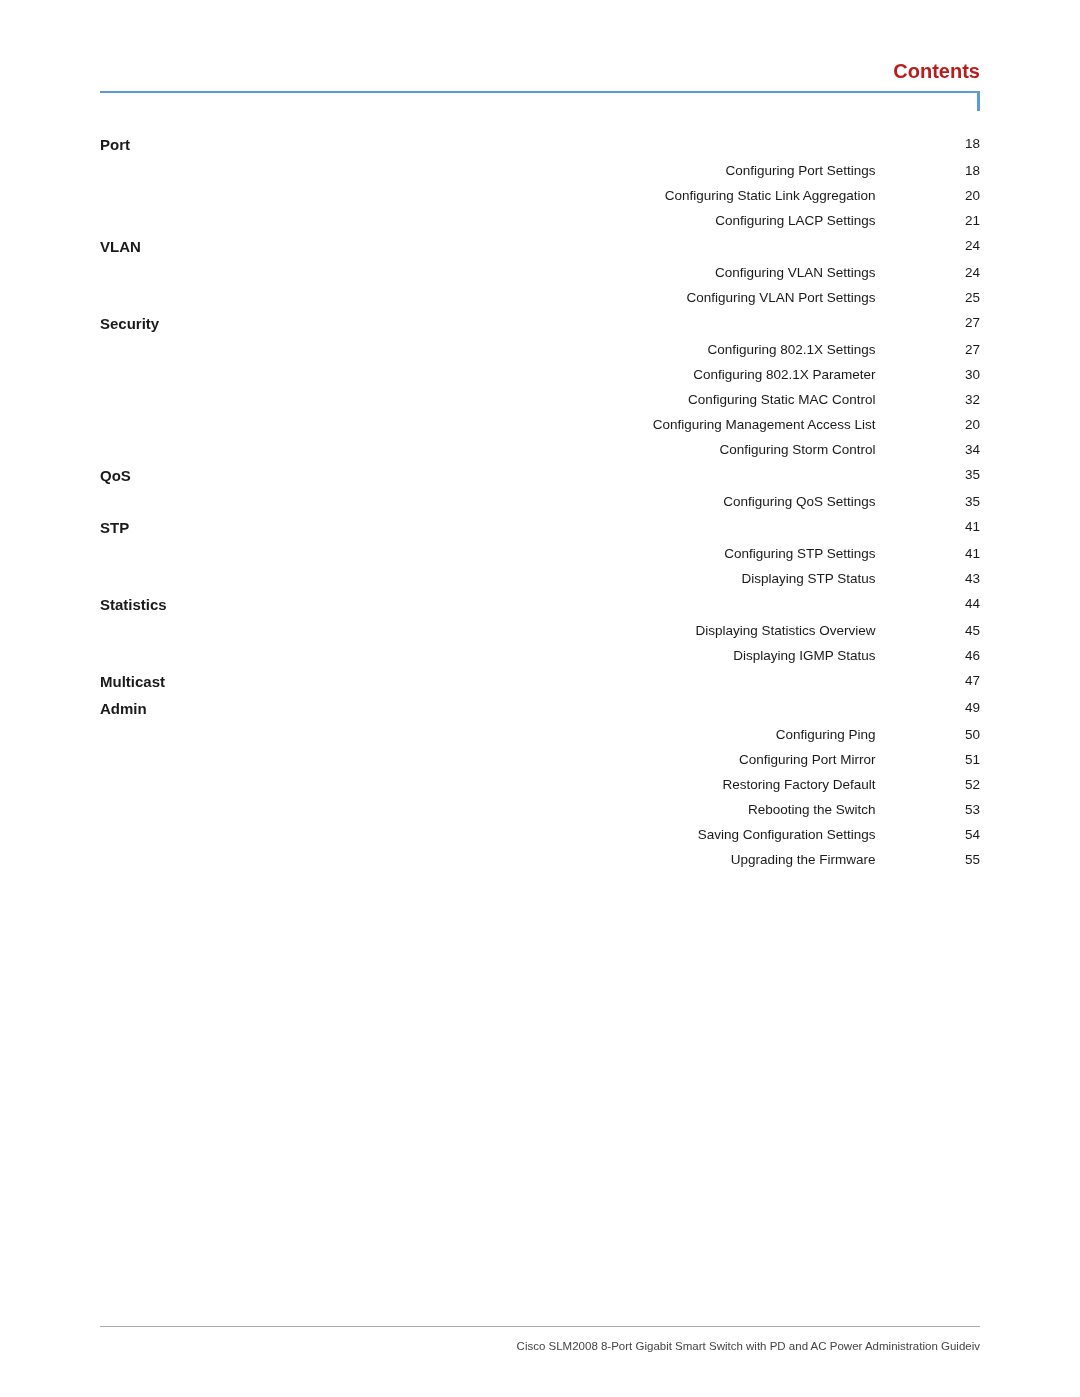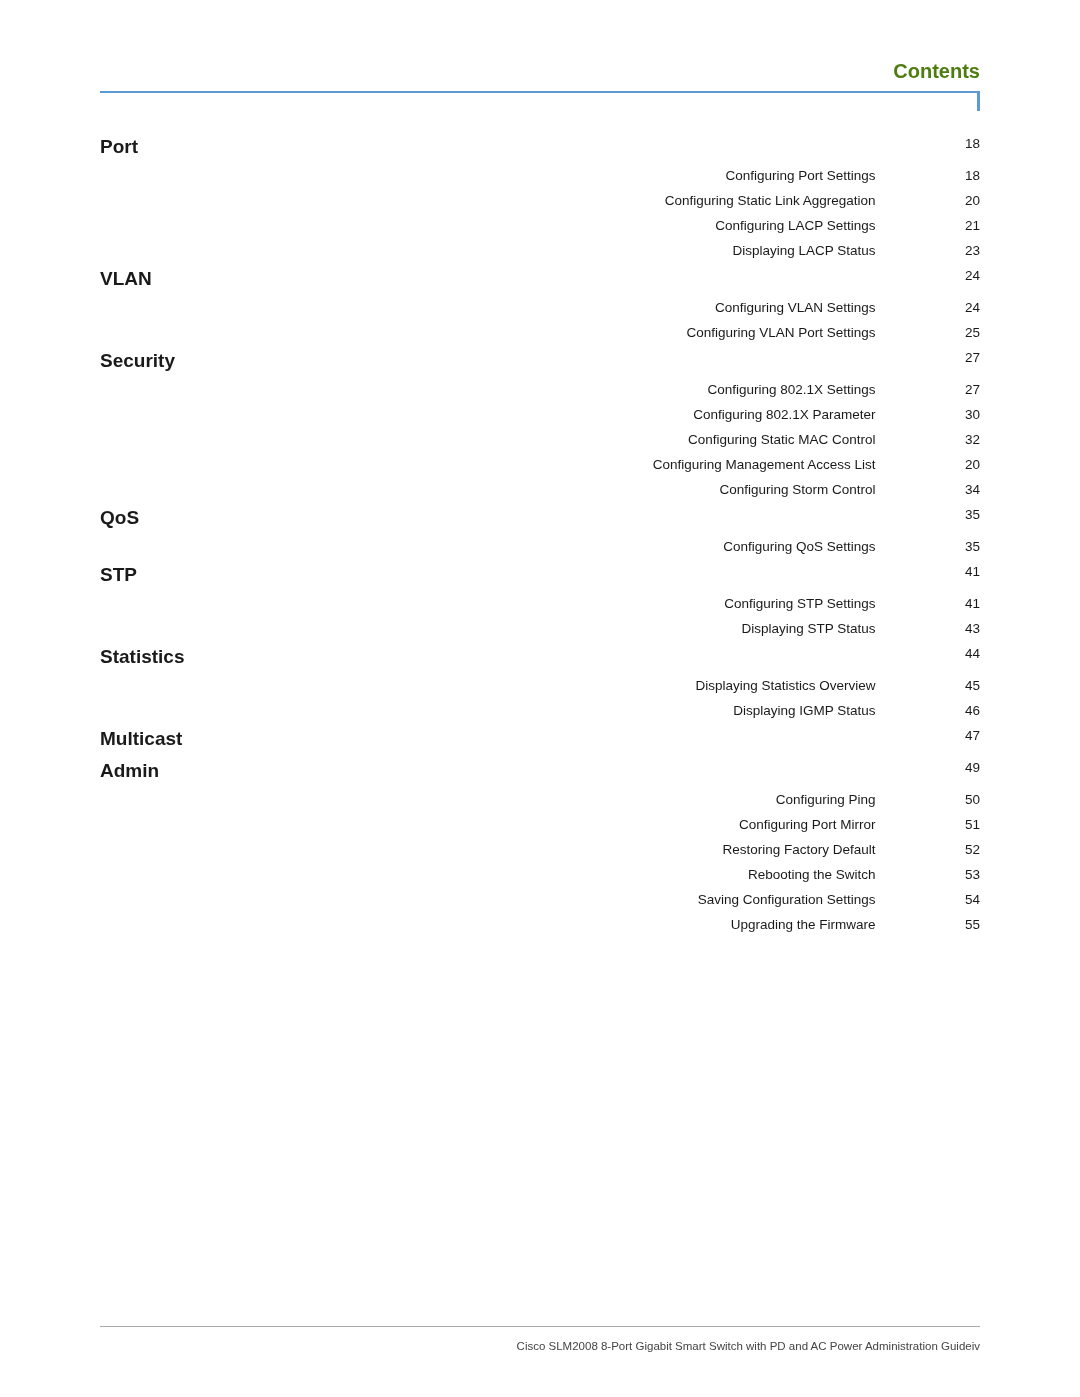--- a/index.html
+++ b/index.html
@@ -26,21 +26,21 @@
       padding: 60px 100px 80px 100px;
     }
 
     .header-section {
       display: flex;
       justify-content: flex-end;
       margin-bottom: 8px;
     }
 
     .contents-title {
-      color: #4d7c0f;
+      color: #b91c1c;
       font-size: 20px;
       font-weight: bold;
       text-align: right;
     }
 
     .top-border {
       border-top: 2px solid #5b9bd5;
       margin-bottom: 0px;
     }
 
@@ -57,21 +57,21 @@
       border-collapse: collapse;
     }
 
     .toc-table tr td {
       padding: 5px 0;
       vertical-align: top;
     }
 
     .section-label {
       font-weight: bold;
-      font-size: 19px;
+      font-size: 15px;
       color: #1a1a1a;
     }
 
     .sub-item-label {
       font-size: 13.5px;
       color: #1a1a1a;
       padding-left: 60px;
       text-align: right;
     }
 
@@ -130,24 +130,20 @@
           <td class="page-num">18</td>
         </tr>
         <tr>
           <td class="sub-item-label">Configuring Static Link Aggregation</td>
           <td class="page-num">20</td>
         </tr>
         <tr>
           <td class="sub-item-label">Configuring LACP Settings</td>
           <td class="page-num">21</td>
         </tr>
-        <tr>
-          <td class="sub-item-label">Displaying LACP Status</td>
-          <td class="page-num">23</td>
-        </tr>
         <tr class="section-row">
           <td class="section-label">VLAN</td>
           <td class="page-num">24</td>
         </tr>
         <tr>
           <td class="sub-item-label">Configuring VLAN Settings</td>
           <td class="page-num">24</td>
         </tr>
         <tr>
           <td class="sub-item-label">Configuring VLAN Port Settings</td>

